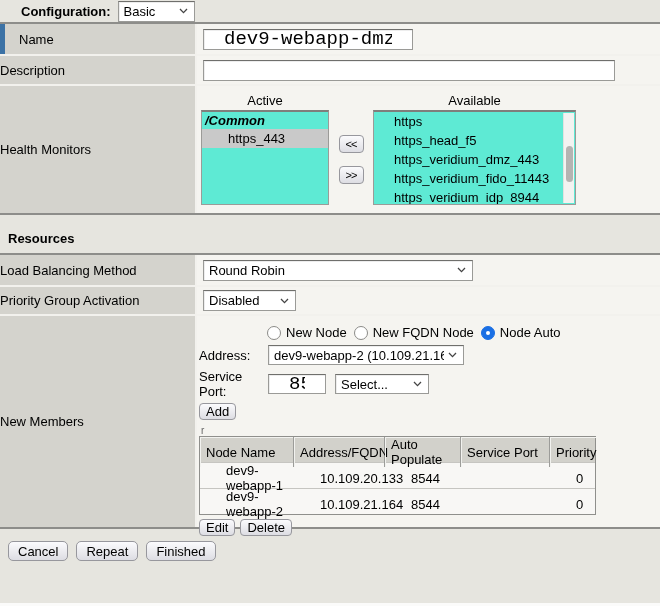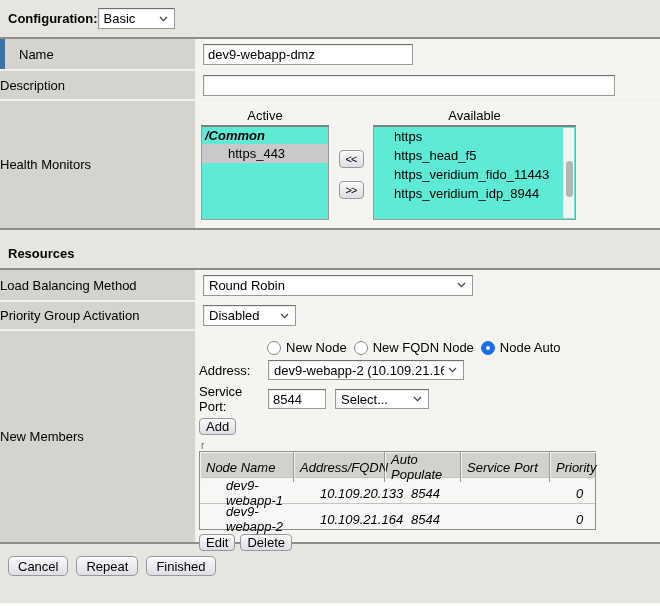--- a/index.html
+++ b/index.html
@@ -5,30 +5,30 @@
   * { margin:0; padding:0; box-sizing:border-box; }
   html,body { width:660px; height:606px; }
   body {
     font-family:"Liberation Sans", sans-serif;
     font-size:13px; color:#000;
     background:#e6e5df;
     position:relative; overflow:hidden;
   }
 
   
-  .top-bar { height:37px; display:flex; align-items:center; padding-left:8px; }
+  .top-bar { height:22px; display:flex; align-items:center; padding-left:21px; gap:7px; }
   .top-bar .lbl { font-weight:bold; }
 
   
   .tf {
     height:21px; background:#fff;
     border:1px solid #9a9a97; border-top-color:#6f6f6c;
     box-shadow:inset 1px 1px 0 rgba(0,0,0,.07);
-    font-family:Liberation Sans, sans-serif; font-size:13px;
-    padding:0 4px; outline:none;
+    font-family:Liberation Mono, monospace; font-size:19px;
+    padding:0 20px; outline:none;
   }
   .sel {
     height:21px; background:#fff;
     border:1px solid #9a9a97; border-top-color:#6f6f6c;
     box-shadow:inset 1px 1px 0 rgba(0,0,0,.07);
     display:inline-flex; align-items:center;
     padding:0 6px 0 5px; cursor:default;
   }
   .sel .txt { flex:1; white-space:nowrap; overflow:hidden; }
   .sel svg { flex:none; margin-left:4px; }
@@ -97,21 +97,21 @@
   .radio.on::after {
     content:""; position:absolute; left:4px; top:4px; width:4px; height:4px;
     border-radius:50%; background:#fff;
   }
   .nm-row { display:flex; align-items:center; margin-top:5px; }
   .nm-label { width:69px; flex:none; }
   .stray { margin:7px 0 0 2px; height:8px; font-size:10px; line-height:8px; color:#666; }
 
   
   .mt { margin-top:1px; width:397px; border:1px solid #8f8f8c; background:#f8f7f5; }
-  .mt-head, .mt-row { display:grid; grid-template-columns:94px 91px 76px 89px 1fr;font-style:italic; }
+  .mt-head, .mt-row { display:grid; grid-template-columns:94px 91px 76px 89px 1fr; }
   .mt-head { background:#d2d1cb; height:25px; }
   .mt-head .c {
     display:flex; align-items:center; padding-left:6px;
     border-right:1px solid #9c9c99; box-shadow:inset 1px 1px 0 #f2f2ef;
   }
   .mt-head .c:last-child { border-right:none; }
   .mt-row { height:26px; border-top:1px solid #c6c5c1; }
   .mt-row .c { display:flex; align-items:center; padding-left:6px;margin-left:20px; }
   .table-btns { margin-top:4px; display:flex; gap:5px; }
 
@@ -167,20 +167,21 @@
         </div>
         <div class="hm-btncol">
           <button class="btn btn-sm mv-btn">&lt;&lt;</button>
           <button class="btn btn-sm mv-btn">&gt;&gt;</button>
         </div>
         <div>
           <div class="hm-col-head" style="width:203px;">Available</div>
           <div class="listbox lb-avail">
             <div class="lb-item">https</div>
             <div class="lb-item">https_head_f5</div>
+            <div class="lb-item">https_veridium_dmz_443</div>
             <div class="lb-item">https_veridium_fido_11443</div>
             <div class="lb-item">https_veridium_idp_8944</div>
             <div class="lb-scroll">
               <div class="lb-thumb"></div>
             </div>
           </div>
         </div>
       </div>
     </div>
   </div>

